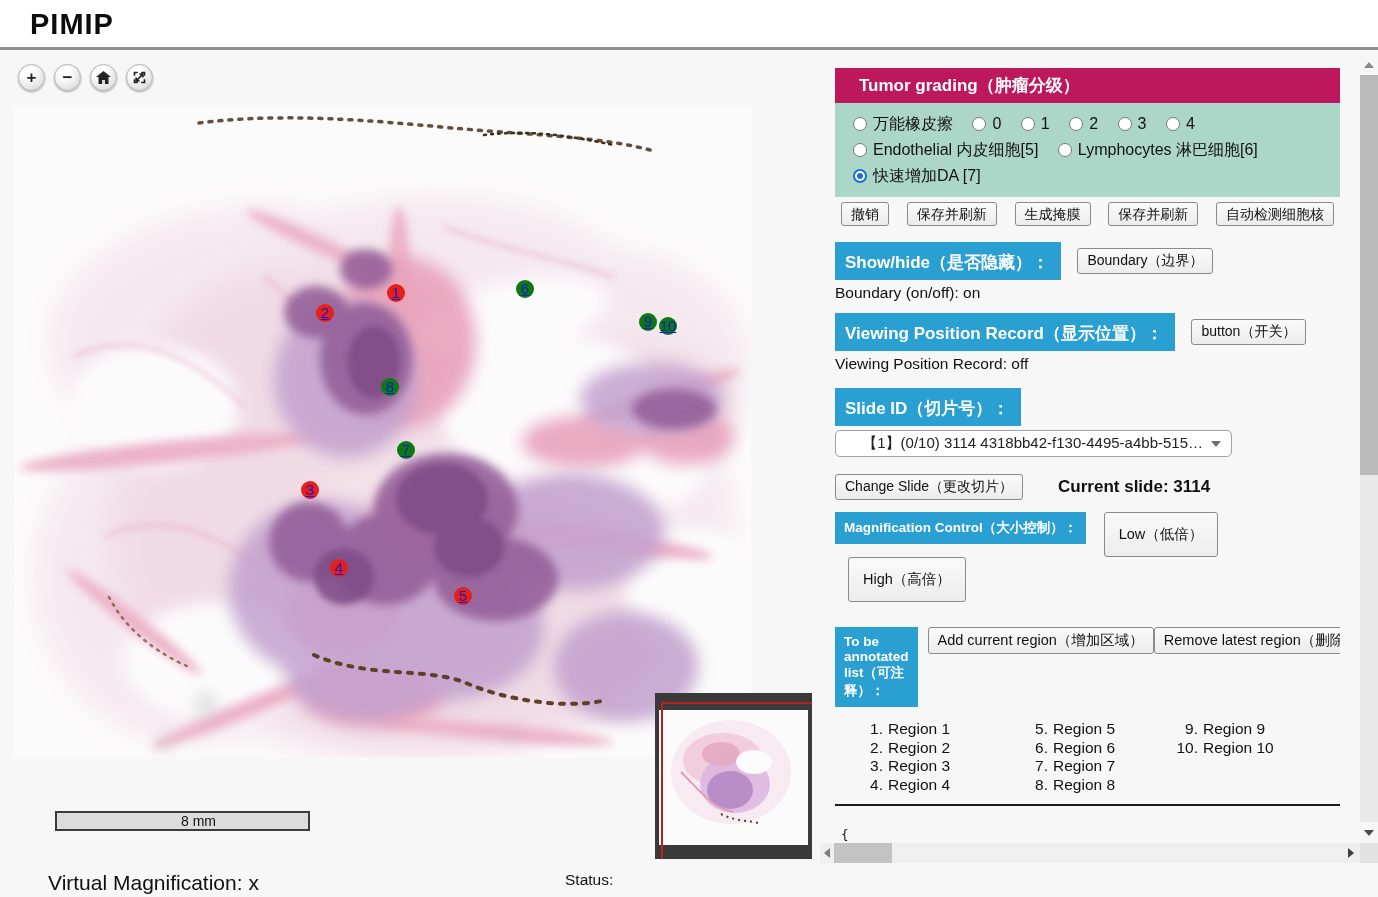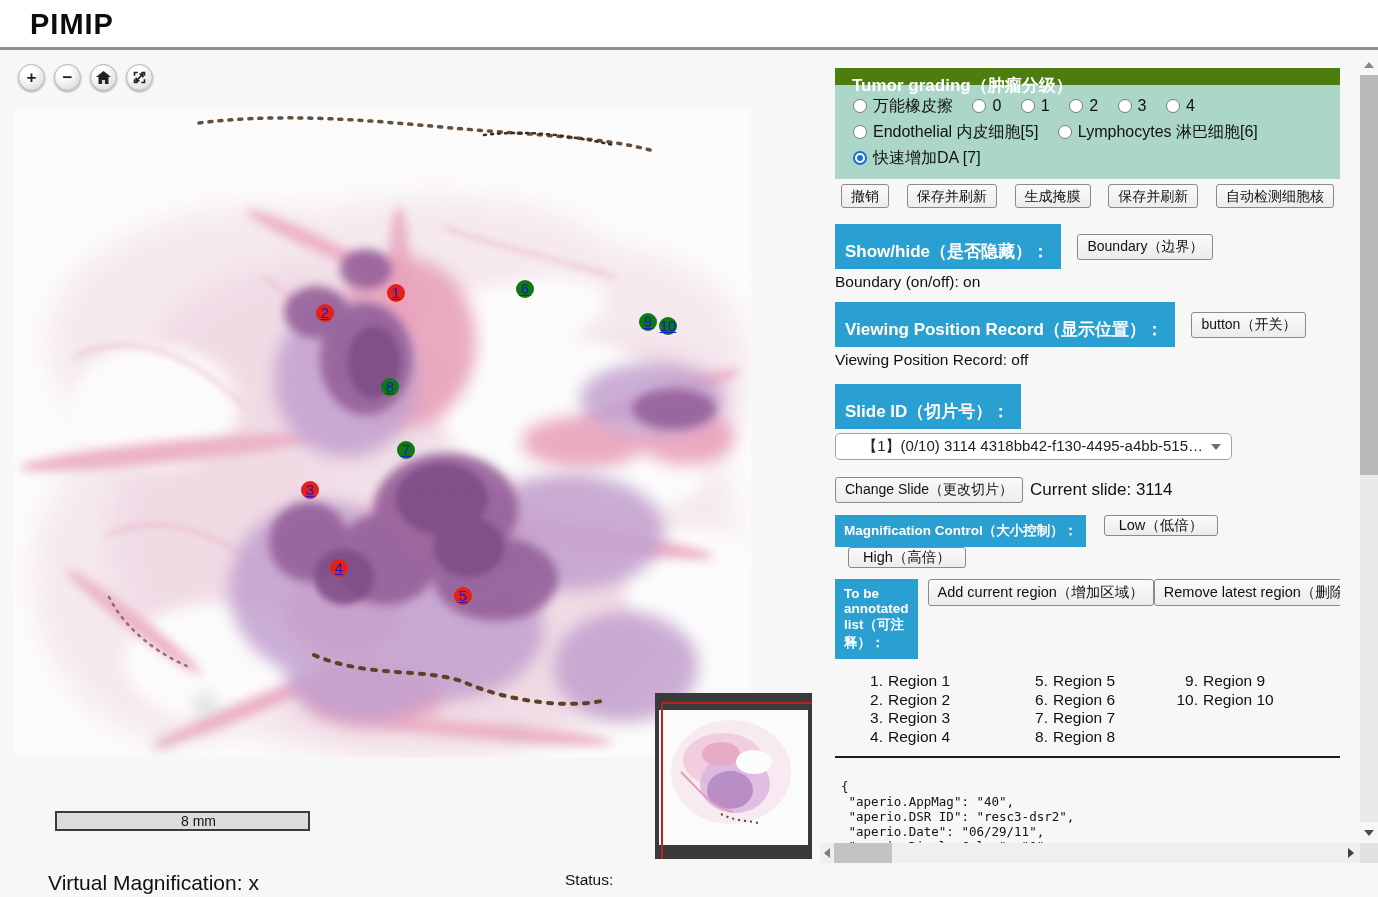--- a/index.html
+++ b/index.html
@@ -41,56 +41,56 @@
   
   .navigator { position:absolute; left:655px; top:693px; width:157px; height:166px;
     background:#3a3a3a; overflow:hidden; cursor:pointer; }
   .nav-thumb { position:absolute; left:4px; top:17px; width:149px; height:135px;
     background:#fcfbfc; }
   .nav-viewport { position:absolute; left:6px; top:9px; width:170px; height:175px;
     border:2px solid #b92222; }
 
   
   .panel { position:absolute; left:835px; top:68px; width:505px; height:775px; overflow:hidden; }
-  .hdr-big { height:17px; line-height:35px; background:#4d7c0f; color:#fff;
-    font-size:17px; font-weight:bold; padding-left:17px; }
+  .hdr-big { height:35px; line-height:35px; background:#be185d; color:#fff;
+    font-size:17px; font-weight:bold; padding-left:24px; }
   .radio-area { background:#abd6c8; padding:8px 10px 8px 18px; font-size:16px; line-height:26px; }
   .radio-opt { margin-right:15px; white-space:nowrap; cursor:pointer; }
   .rdo { display:inline-block; width:14px; height:14px; border-radius:50%;
     border:1px solid #7a7a7a; background:#fff; vertical-align:-2px; margin-right:6px; }
   .rdo.sel { border:2px solid #1a6fd4; position:relative; }
   .rdo.sel::after { content:""; position:absolute; left:2px; top:2px; width:6px; height:6px;
     border-radius:50%; background:#1a6fd4; }
 
   .btn { font-family:"Liberation Sans", sans-serif; font-size:14px; color:#111;
     background:linear-gradient(#fafafa,#ececec); border:1px solid #8a8a8a;
     border-radius:3px; padding:3px 9px; cursor:pointer; white-space:nowrap; }
   .btn-row { margin:5px 6px 0 6px; height:24px; display:flex; justify-content:space-between; }
 
   .hdr-inline { display:inline-block; background:#2aa0d2; color:#fff;
-    font-size:17px; font-weight:bold; padding:16px 12px 6px 10px; vertical-align:middle; }
+    font-size:17px; font-weight:bold; padding:9px 12px 6px 10px; vertical-align:middle; }
   .hdr-small { display:inline-block; background:#2aa0d2; color:#fff;
     font-size:13.5px; font-weight:bold; padding:7px 9px; vertical-align:top; }
   .row-showhide { margin-top:16px; }
   .row-showhide .btn { margin-left:12px; vertical-align:middle; }
   .status-text { margin-top:4px; font-size:15.5px; }
   .row-vpr { margin-top:11px; }
   .row-vpr .btn { margin-left:12px; vertical-align:middle; }
   .row-slideid { margin-top:15px; }
   .dropdown { margin-top:4px; width:397px; height:27px; background:#fff;
     border:1px solid #a3a3a3; border-radius:5px; display:flex; align-items:center;
     padding:0 10px; font-size:15px; color:#222; cursor:pointer; }
   .dropdown .dd-text { flex:1; overflow:hidden; white-space:nowrap;text-align:right; }
   .dd-arrow { width:0; height:0; border-left:5px solid transparent;
     border-right:5px solid transparent; border-top:6px solid #6e6e6e; margin-left:8px; }
-  .row-change { margin-top:17px; display:flex; align-items:center; }
-  .current-slide { font-size:17px; margin-left:7px; }
+  .row-change { margin-top:17px; display:flex; align-items:center;gap:34px; }
+  .current-slide { font-size:17px; margin-left:1px;font-weight:bold; }
   .row-mag { margin-top:12px; }
-  .row-mag .btn { margin-left:13px; font-size:14.5px; padding:0 14px; }
-  .row-annot { margin-top:11px; display:flex; }
+  .row-mag .btn { margin-left:13px; font-size:14.5px; padding:12px 14px; }
+  .row-annot { margin-top:25px; display:flex; }
   .annot-btns { margin-left:10px; display:flex; gap:0; align-items:flex-start; }
   .annot-btns .btn { font-size:14.5px; }
   .regions { margin-top:13px; display:flex; padding-left:20px; font-size:15.5px; line-height:18.6px; }
   .regions .col1 { width:165px; } .regions .col2 { width:150px; } .regions .col3 { width:150px; }
   .region-row { display:flex; }
   .rnum { width:28px; text-align:right; margin-right:5px; }
   .divider { margin-top:10px; border-top:2px solid #1d1d1d; width:505px; }
   .metadata { margin-top:21px; padding-left:6px; font-family:"DejaVu Sans Mono", monospace;
     font-size:12.5px; line-height:15px; white-space:pre; color:#111; }
 

